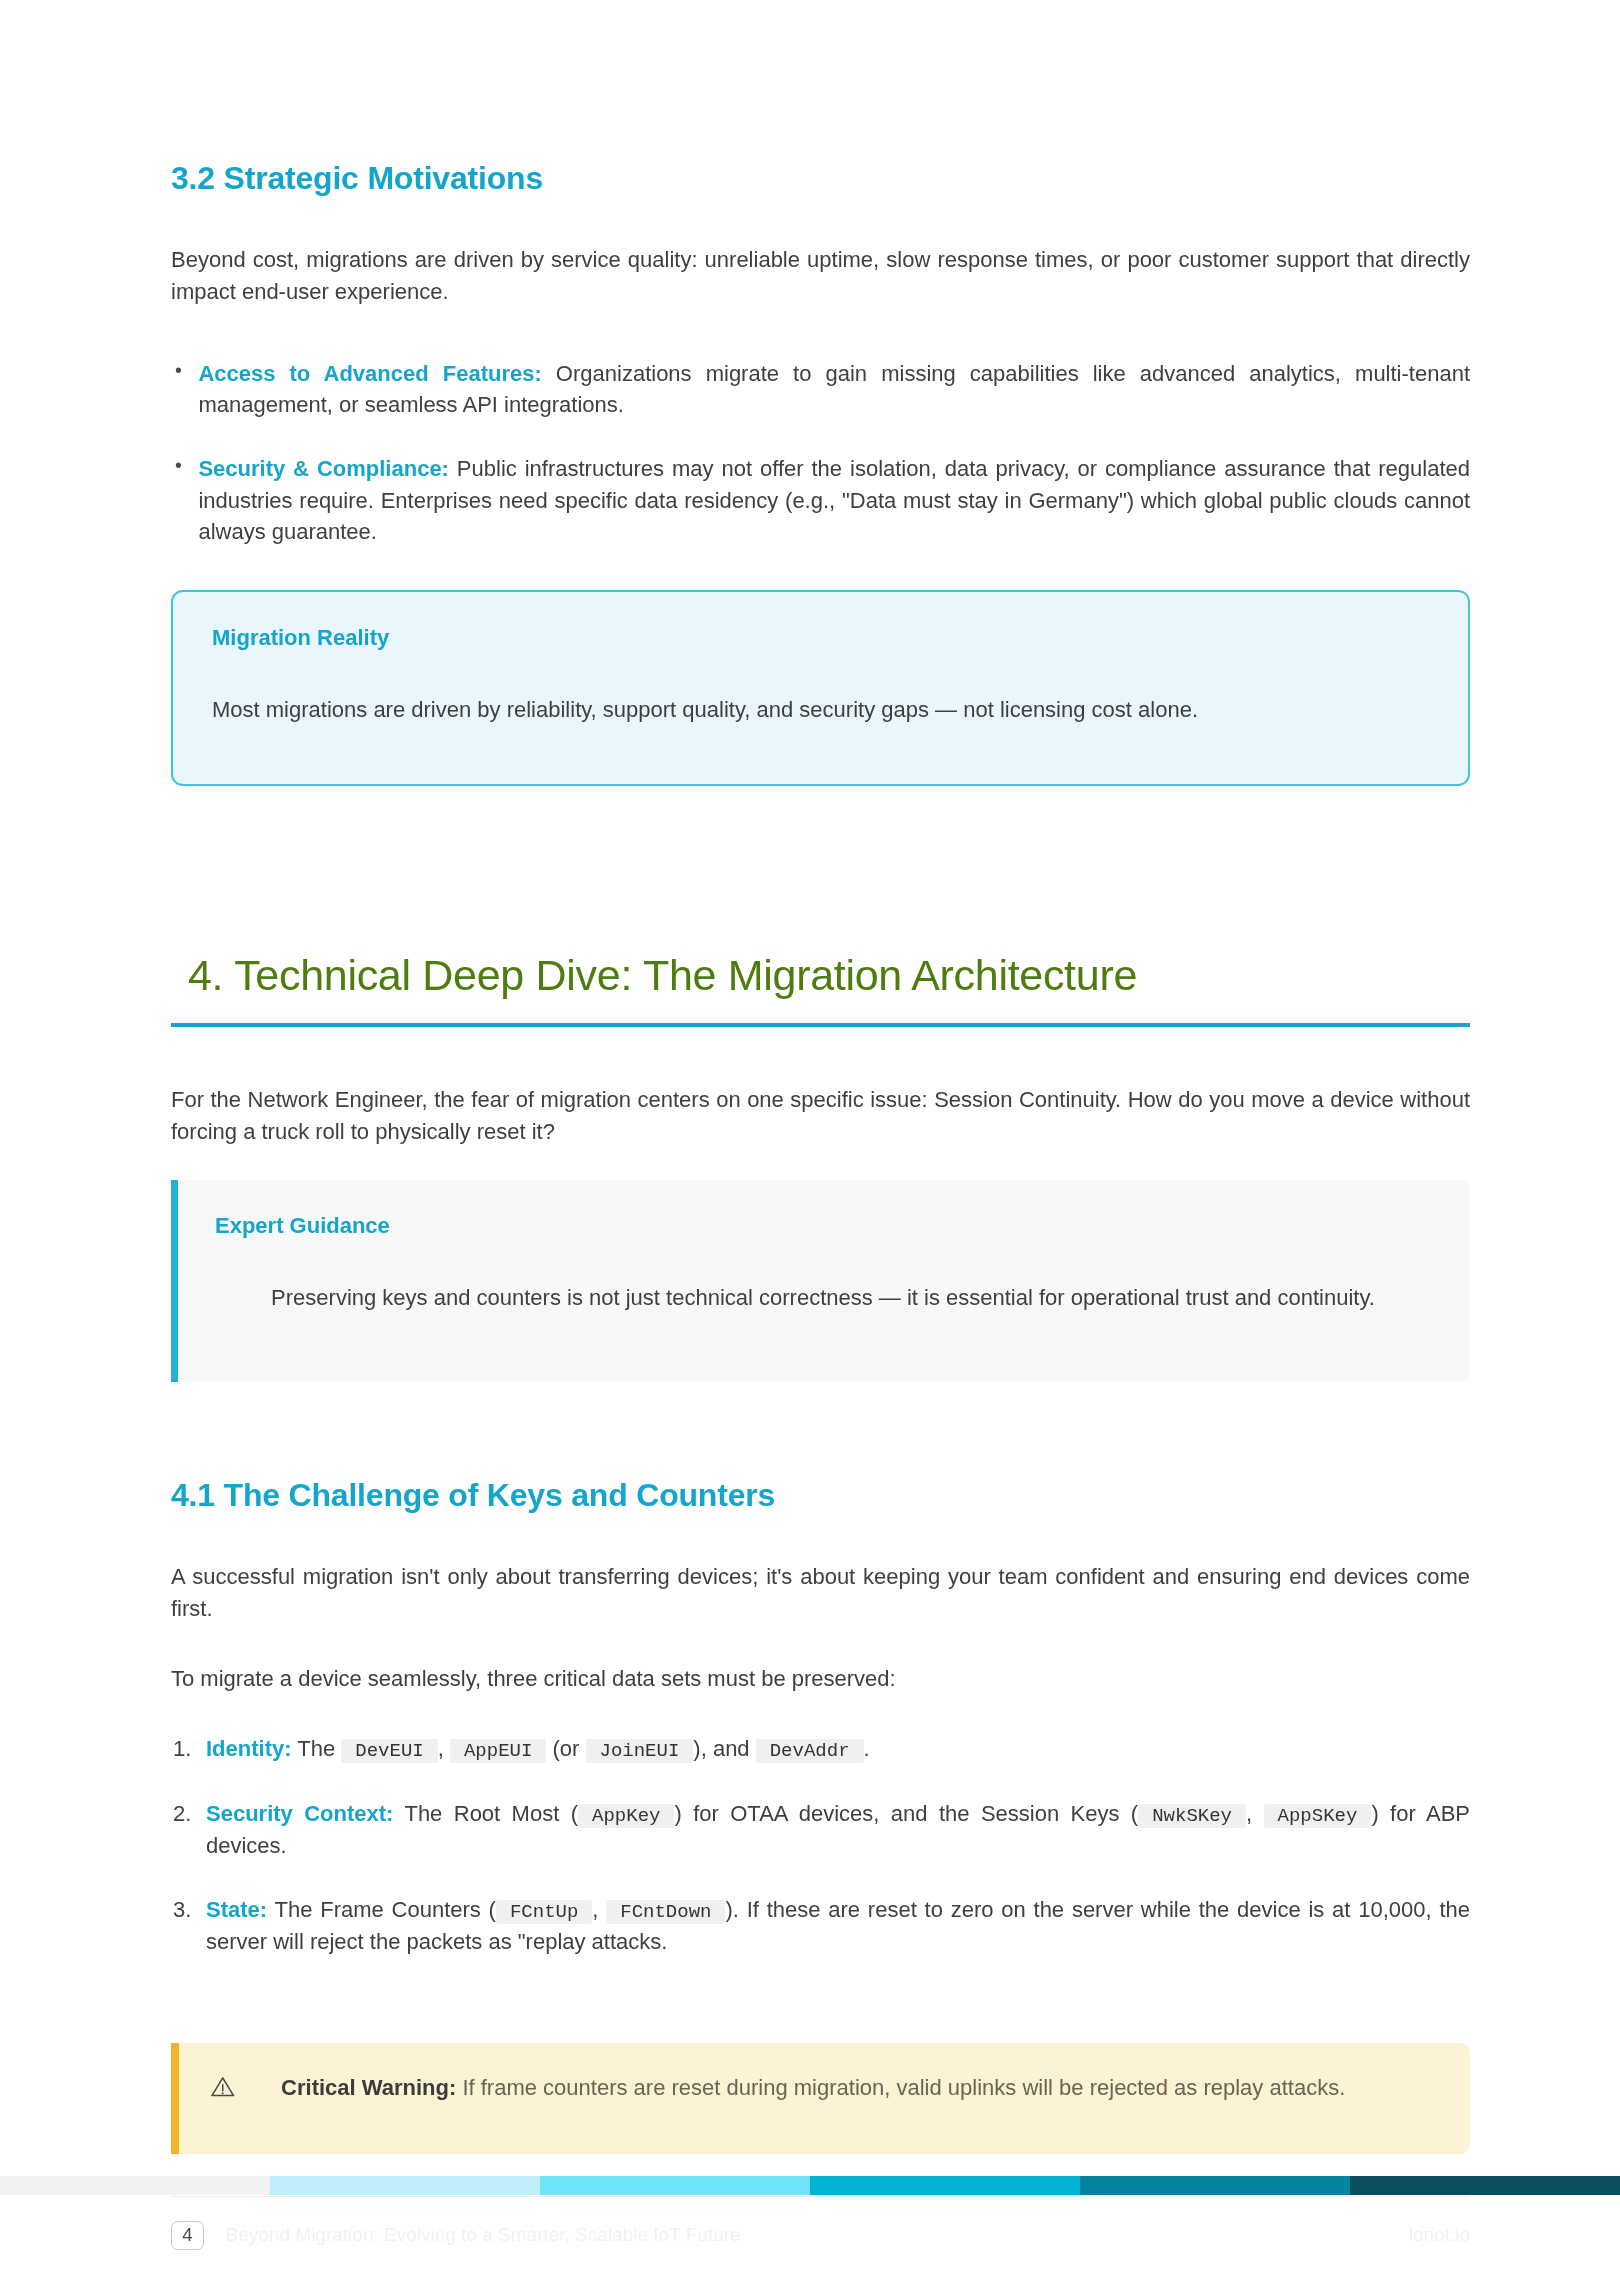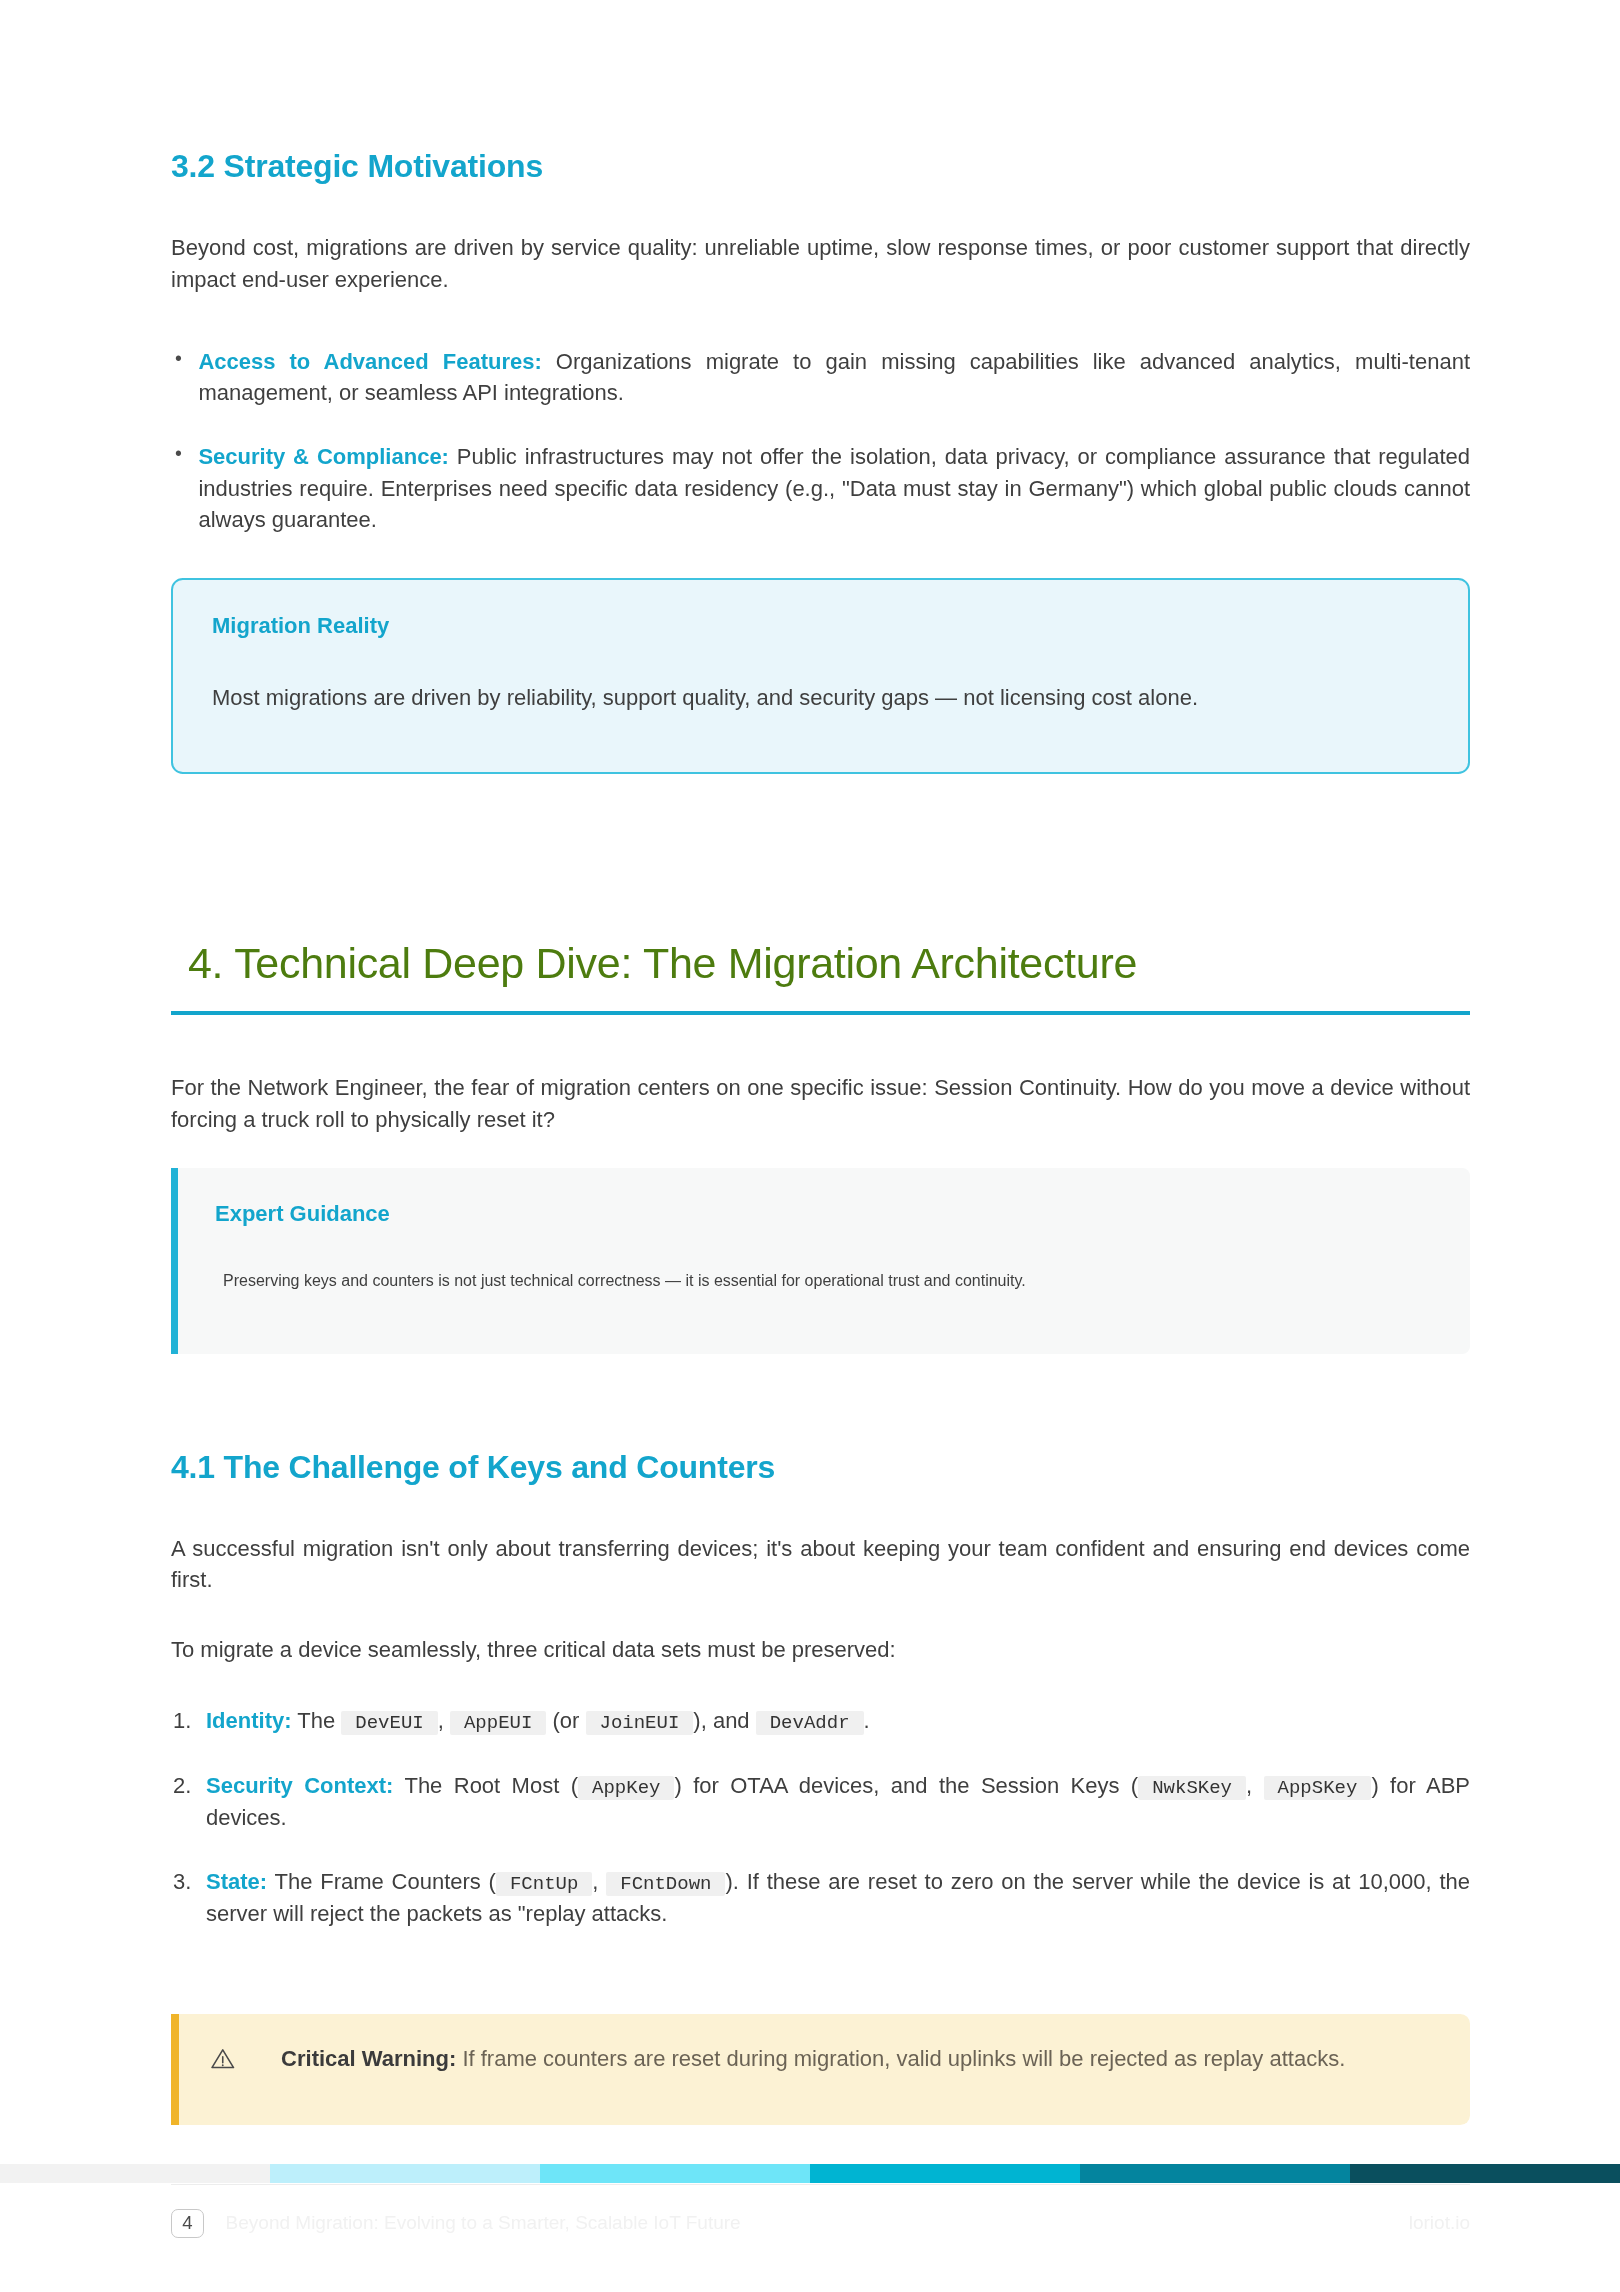--- a/index.html
+++ b/index.html
@@ -11,21 +11,21 @@
     width: 1620px;
     height: 2293px;
     position: relative;
     font-family: "Liberation Sans", sans-serif;
     color: #3c3c3c;
     overflow: hidden;
   }
 
   .page {
     position: absolute;
-    left: 0; top: 0;
+    left: 0; top: 12px;
     width: 1620px;
     height: 2183px;
     box-sizing: border-box;
   }
 
   .content {
     position: absolute;
     left: 171px;
     top: 147px;
     width: 1299px;
@@ -165,24 +165,25 @@
     padding: 33px 39px 53px 37px;
     box-sizing: border-box;
   }
   .callout-left .callout-title {
     color: #13a5cc;
     font-size: 22px;
     font-weight: bold;
     margin: 0 0 43px 0;
   }
   .callout-left .callout-body {
-    font-size: 16px;
-    line-height: 1.42;
-    color: #3f3f3f;
-    margin: 8px;
+    font-size: 22px;
+    line-height: 1.42;
+    color: #3f3f3f;
+    margin: 16px;
+    text-align: center;
   }
 
   .warning-box {
     border-left: 8.8px solid #f0b429;
     background: #fcf2d4;
     border-top-right-radius: 9.8px;
     border-bottom-right-radius: 9.8px;
     padding: 29px 39px 51px 31px;
     box-sizing: border-box;
     display: flex;

